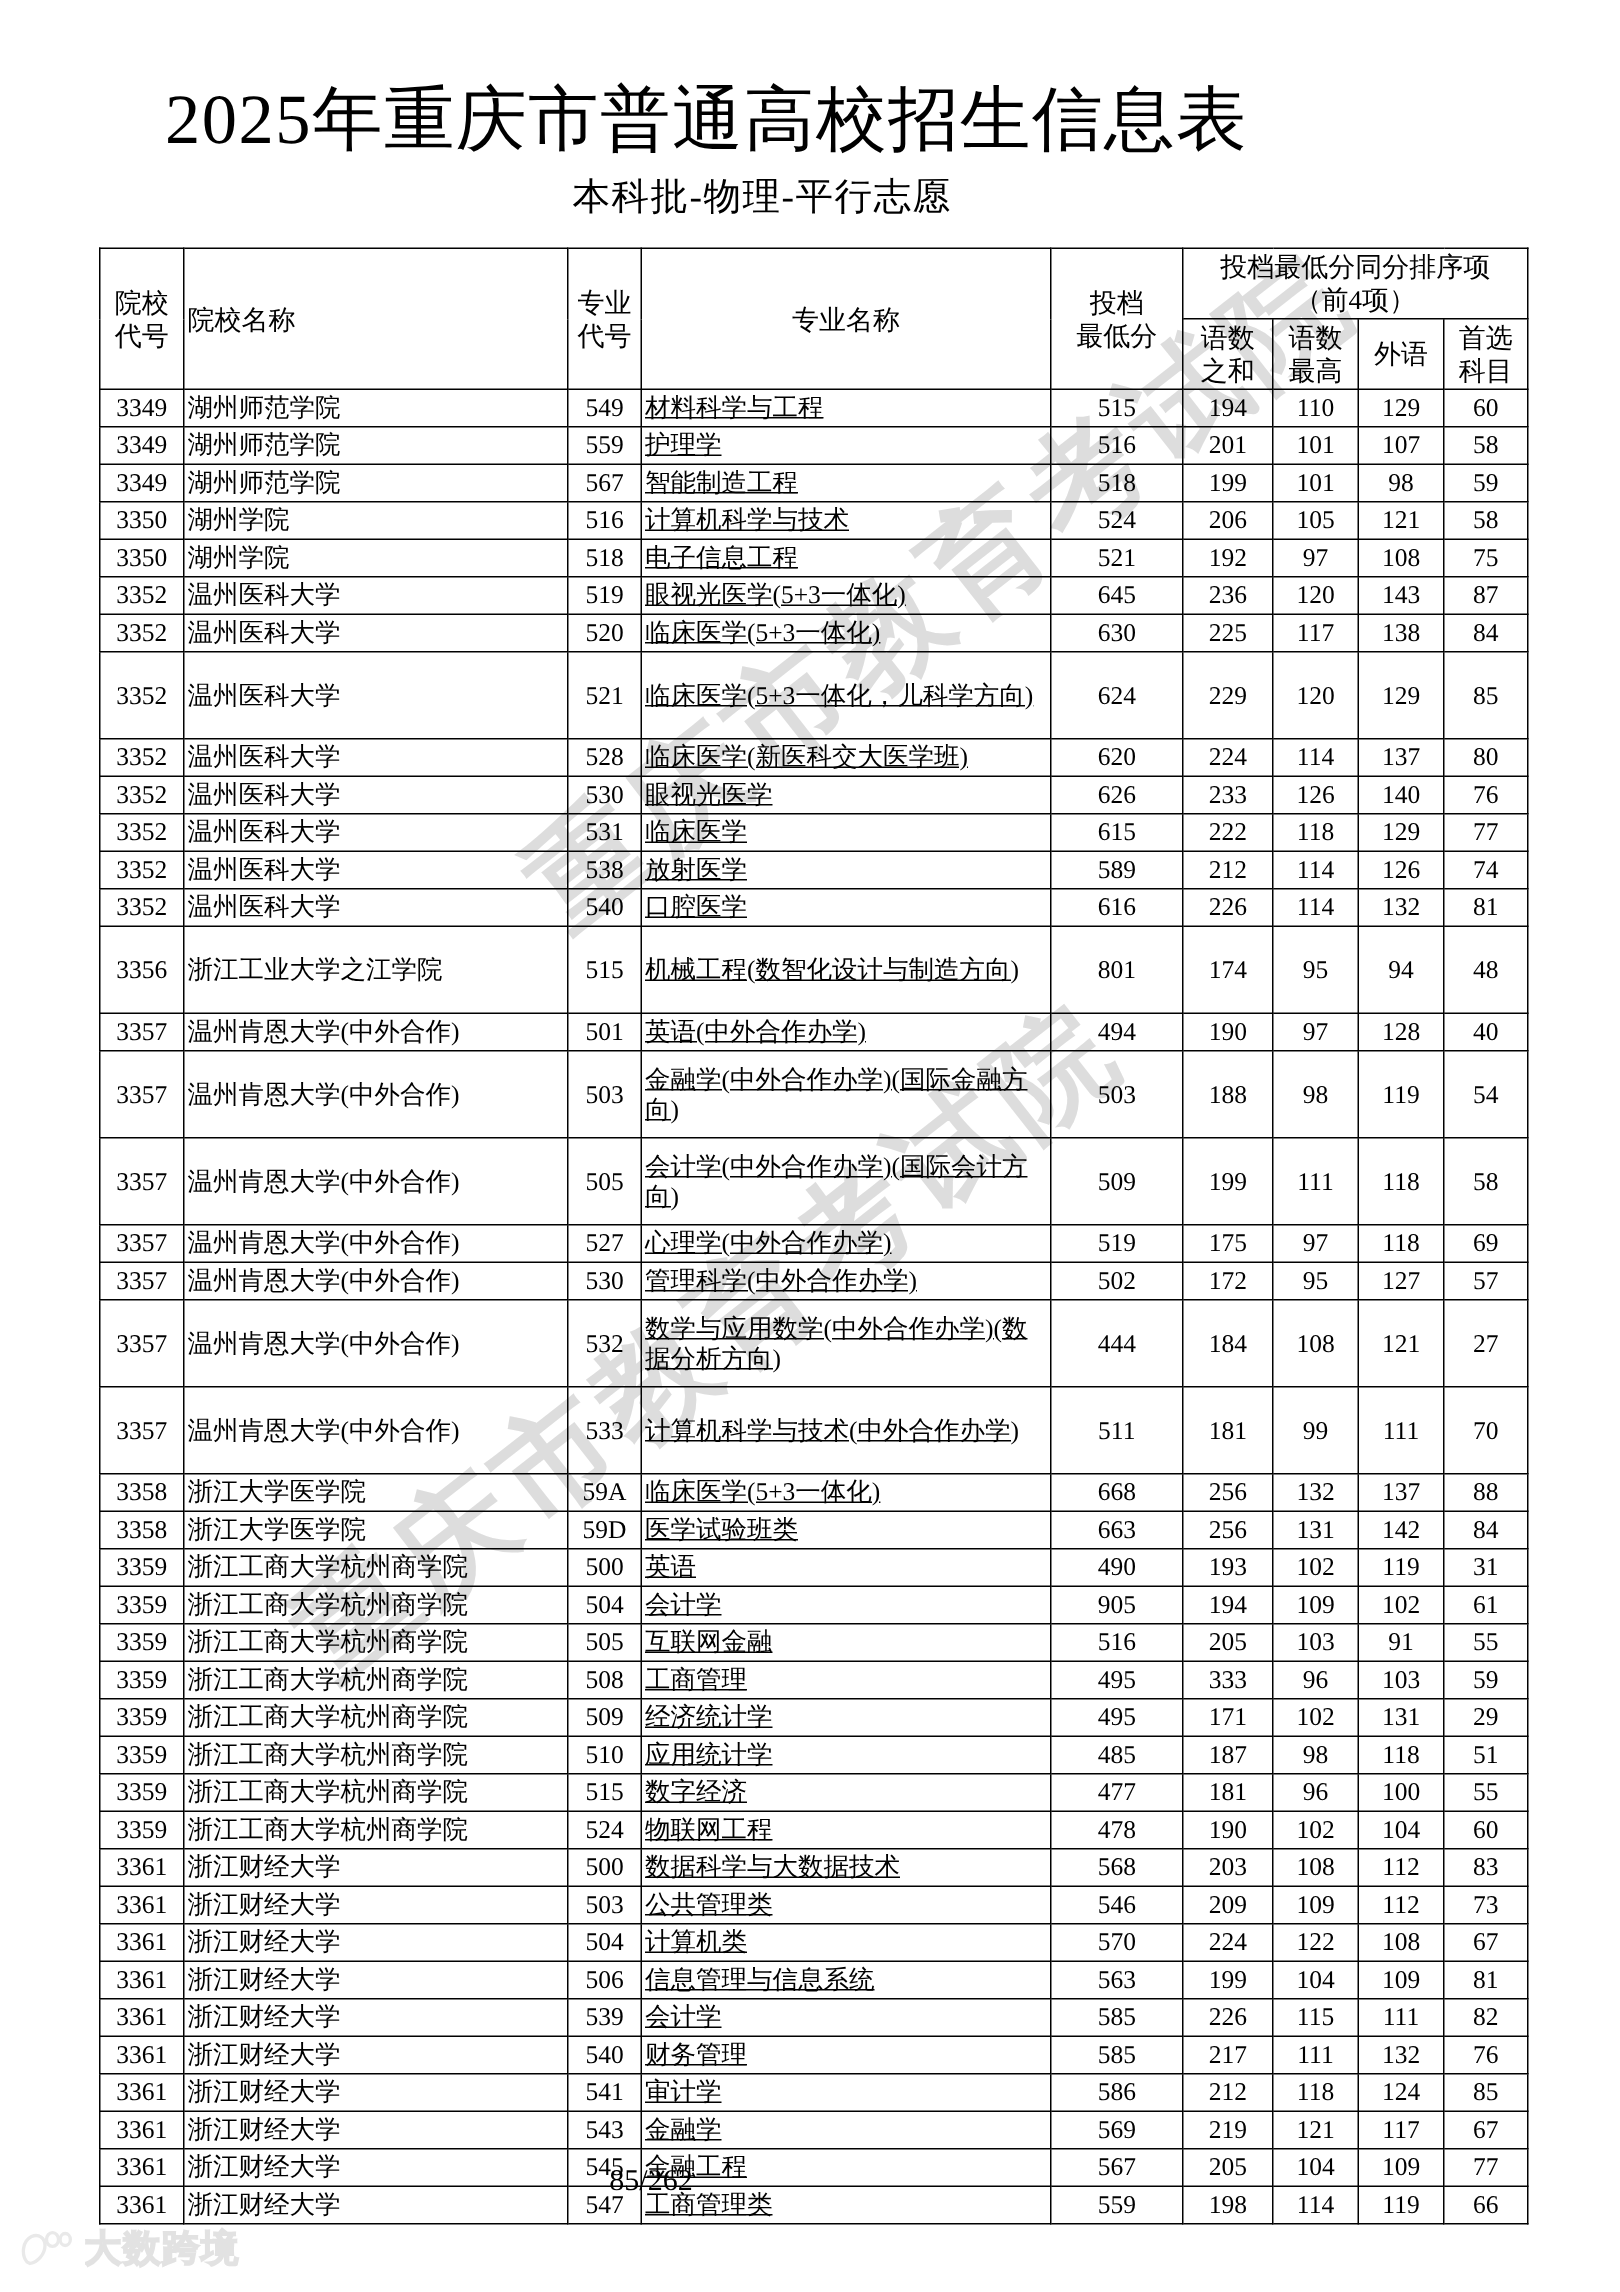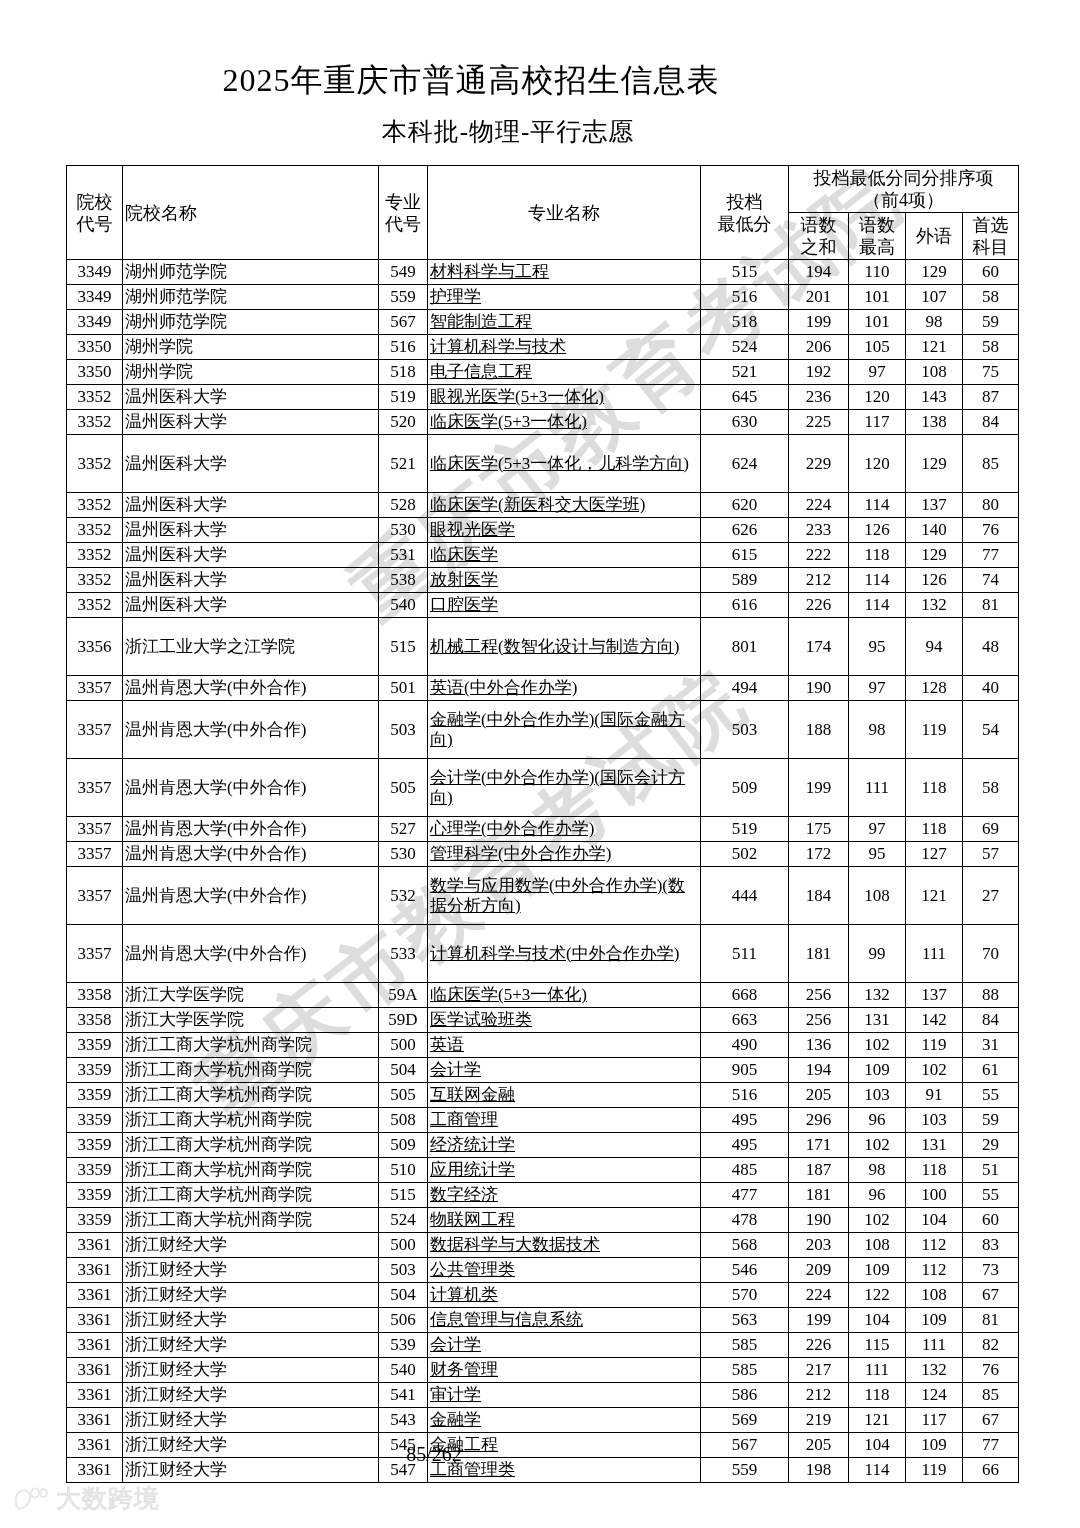--- a/index.html
+++ b/index.html
@@ -46,21 +46,21 @@
   .wm-a { left: 330px; top: 560px; font-size: 78px; transform: rotate(-38deg); transform-origin: left top; }
   .wm-b { left: 175px; top: 1060px; font-size: 78px; transform: rotate(-38deg); transform-origin: left top; }
 
   
   .title-main {
     position: absolute;
     top: 58px;
     left: 0;
     width: 942px;
     text-align: center;
-    font-size: 32px;
+    font-size: 47px;
     line-height: 44px;
     letter-spacing: 1px;
     font-family: "Liberation Serif", "DejaVu Serif", serif;
     z-index: 2;
   }
   .title-sub {
     position: absolute;
     top: 116px;
     left: 0;
     width: 1016px;
@@ -146,21 +146,21 @@
     gap: 8px;
     z-index: 2;
   }
   .brand-mark {
     width: 34px;
     height: 26px;
     position: relative;
   }
   .brand-text {
     font-size: 25px;
-    font-weight: normal;
+    font-weight: bold;
     color: #e9e9e9;
     letter-spacing: 1px;
     font-family: "Liberation Sans", sans-serif;
     -webkit-text-stroke: 1px #e2e2e2;
   }
 </style>
 </head>
 <body>
 
 <div class="page">
@@ -476,21 +476,21 @@
             <td class="num">131</td>
             <td class="num">142</td>
             <td class="num">84</td>
           </tr>
           <tr class="norm">
             <td class="code">3359</td>
             <td class="school">浙江工商大学杭州商学院</td>
             <td class="mcode">500</td>
             <td class="major">英语</td>
             <td class="num">490</td>
-            <td class="num">136</td>
+            <td class="num">193</td>
             <td class="num">102</td>
             <td class="num">119</td>
             <td class="num">31</td>
           </tr>
           <tr class="norm">
             <td class="code">3359</td>
             <td class="school">浙江工商大学杭州商学院</td>
             <td class="mcode">504</td>
             <td class="major">会计学</td>
             <td class="num">905</td>
@@ -509,21 +509,21 @@
             <td class="num">103</td>
             <td class="num">91</td>
             <td class="num">55</td>
           </tr>
           <tr class="norm">
             <td class="code">3359</td>
             <td class="school">浙江工商大学杭州商学院</td>
             <td class="mcode">508</td>
             <td class="major">工商管理</td>
             <td class="num">495</td>
-            <td class="num">296</td>
+            <td class="num">333</td>
             <td class="num">96</td>
             <td class="num">103</td>
             <td class="num">59</td>
           </tr>
           <tr class="norm">
             <td class="code">3359</td>
             <td class="school">浙江工商大学杭州商学院</td>
             <td class="mcode">509</td>
             <td class="major">经济统计学</td>
             <td class="num">495</td>

